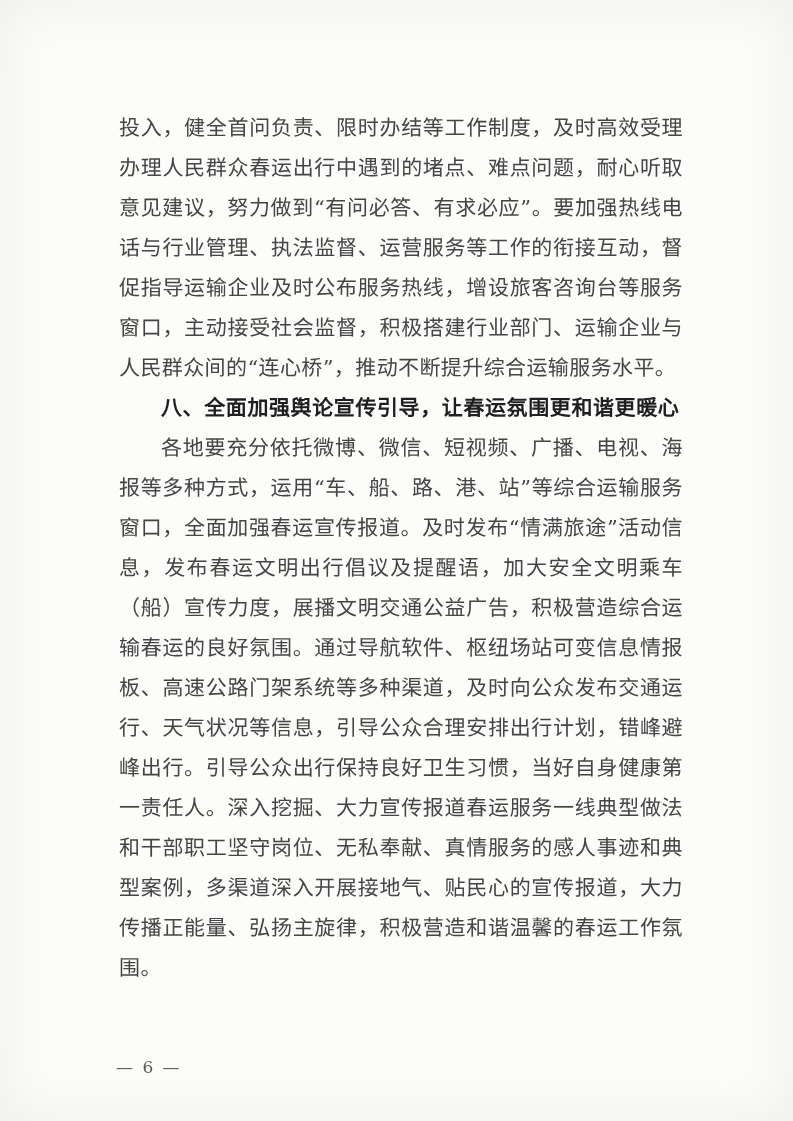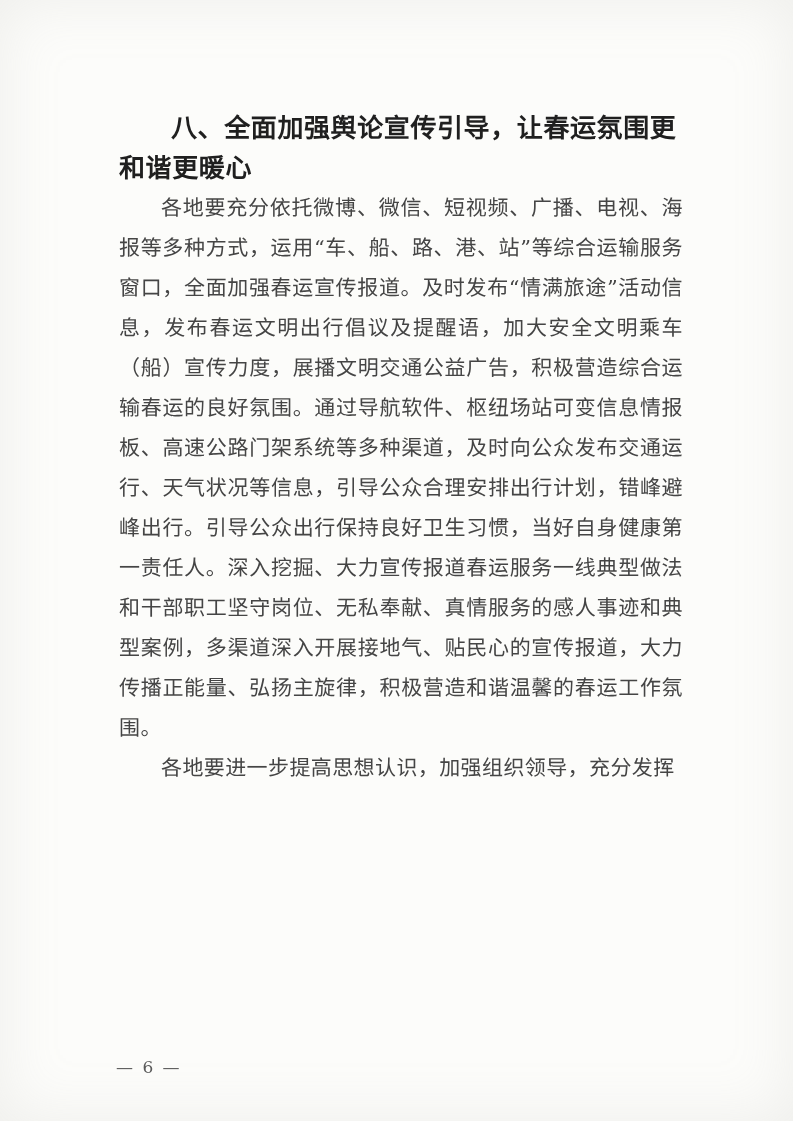--- a/index.html
+++ b/index.html
@@ -31,21 +31,21 @@
   }
   p.para {
     margin: 0;
     text-indent: 2em;
   }
   p.para.no-indent {
     text-indent: 0;
   }
   h2.heading {
     margin: 0;
-    font-size: 26px;
+    font-size: 21px;
     line-height: 40px;
     font-weight: 700;
     color: #1f1f1f;
     text-indent: 2em;
     text-align: left;
     font-family: "DejaVu Sans", "Liberation Sans", sans-serif;
     letter-spacing: 0.6px;
   }
   .page-number {
     position: absolute;
@@ -56,18 +56,18 @@
     color: #5a5a5a;
     letter-spacing: 2px;
     font-family: "DejaVu Serif", "Liberation Serif", serif;
   }
 </style>
 </head>
 <body>
 
 <div class="sheet">
   <div class="body-text">
+    <p class="para no-indent">投入，健全首问负责、限时办结等工作制度，及时高效受理办理人民群众春运出行中遇到的堵点、难点问题，耐心听取意见建议，努力做到“有问必答、有求必应”。要加强热线电话与行业管理、执法监督、运营服务等工作的衔接互动，督促指导运输企业及时公布服务热线，增设旅客咨询台等服务窗口，主动接受社会监督，积极搭建行业部门、运输企业与人民群众间的“连心桥”，推动不断提升综合运输服务水平。</p>
     <h2 class="heading">八、全面加强舆论宣传引导，让春运氛围更和谐更暖心</h2>
     <p class="para">各地要充分依托微博、微信、短视频、广播、电视、海报等多种方式，运用“车、船、路、港、站”等综合运输服务窗口，全面加强春运宣传报道。及时发布“情满旅途”活动信息，发布春运文明出行倡议及提醒语，加大安全文明乘车（船）宣传力度，展播文明交通公益广告，积极营造综合运输春运的良好氛围。通过导航软件、枢纽场站可变信息情报板、高速公路门架系统等多种渠道，及时向公众发布交通运行、天气状况等信息，引导公众合理安排出行计划，错峰避峰出行。引导公众出行保持良好卫生习惯，当好自身健康第一责任人。深入挖掘、大力宣传报道春运服务一线典型做法和干部职工坚守岗位、无私奉献、真情服务的感人事迹和典型案例，多渠道深入开展接地气、贴民心的宣传报道，大力传播正能量、弘扬主旋律，积极营造和谐温馨的春运工作氛围。</p>
-    <p class="para">各地要进一步提高思想认识，加强组织领导，充分发挥</p>
   </div>
   <div class="page-number">— 6 —</div>
 </div>
 
 </body></html>

